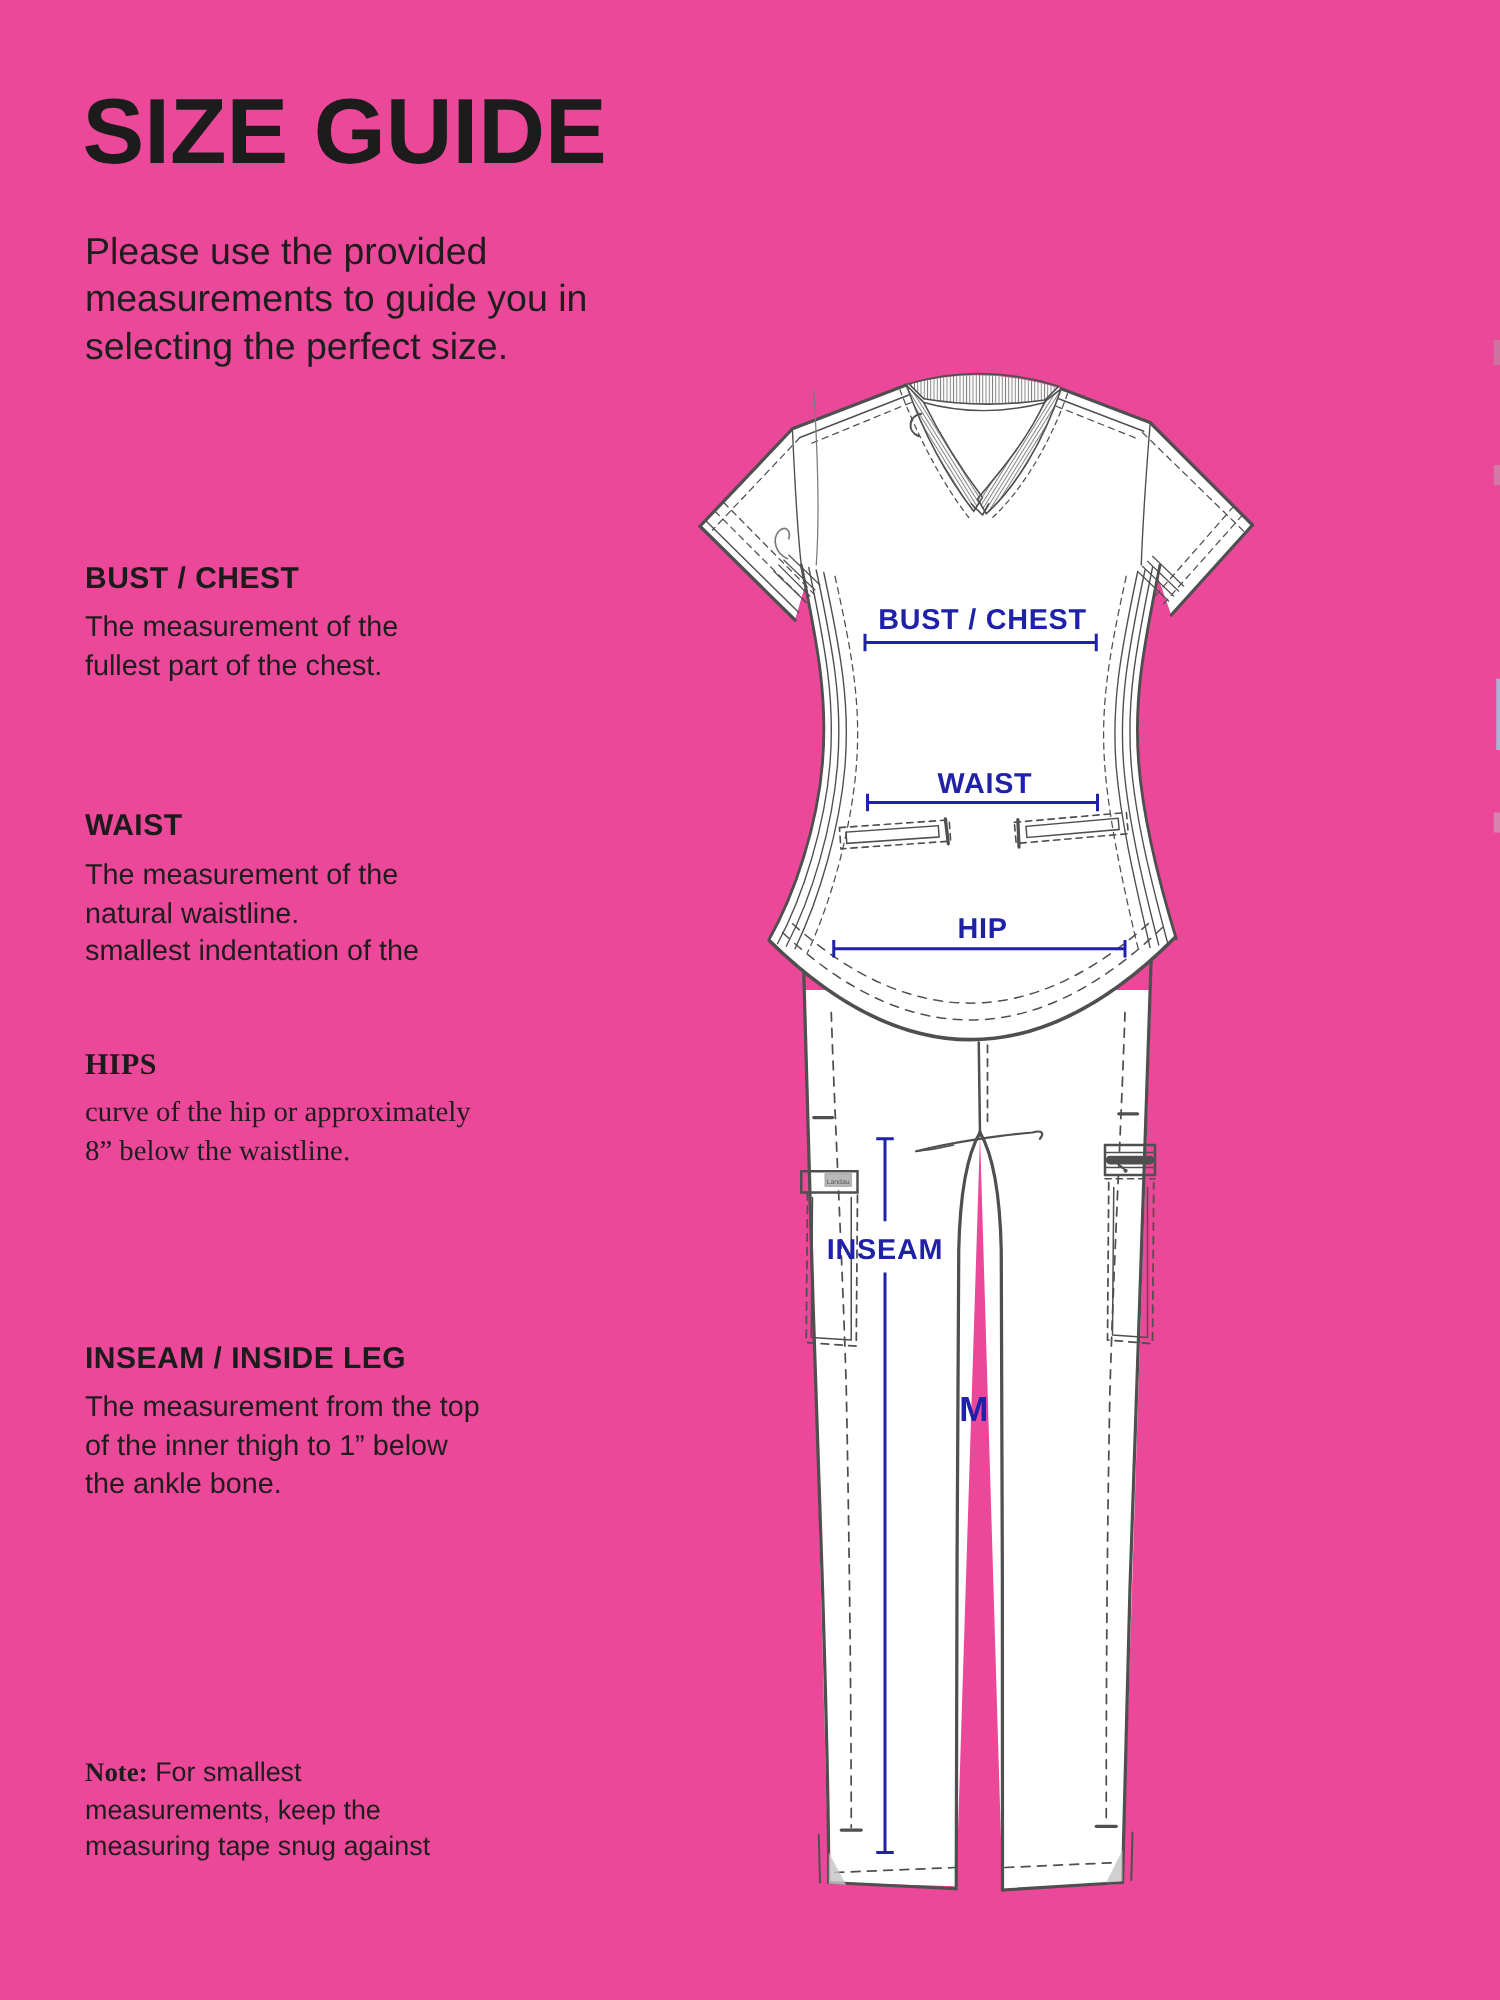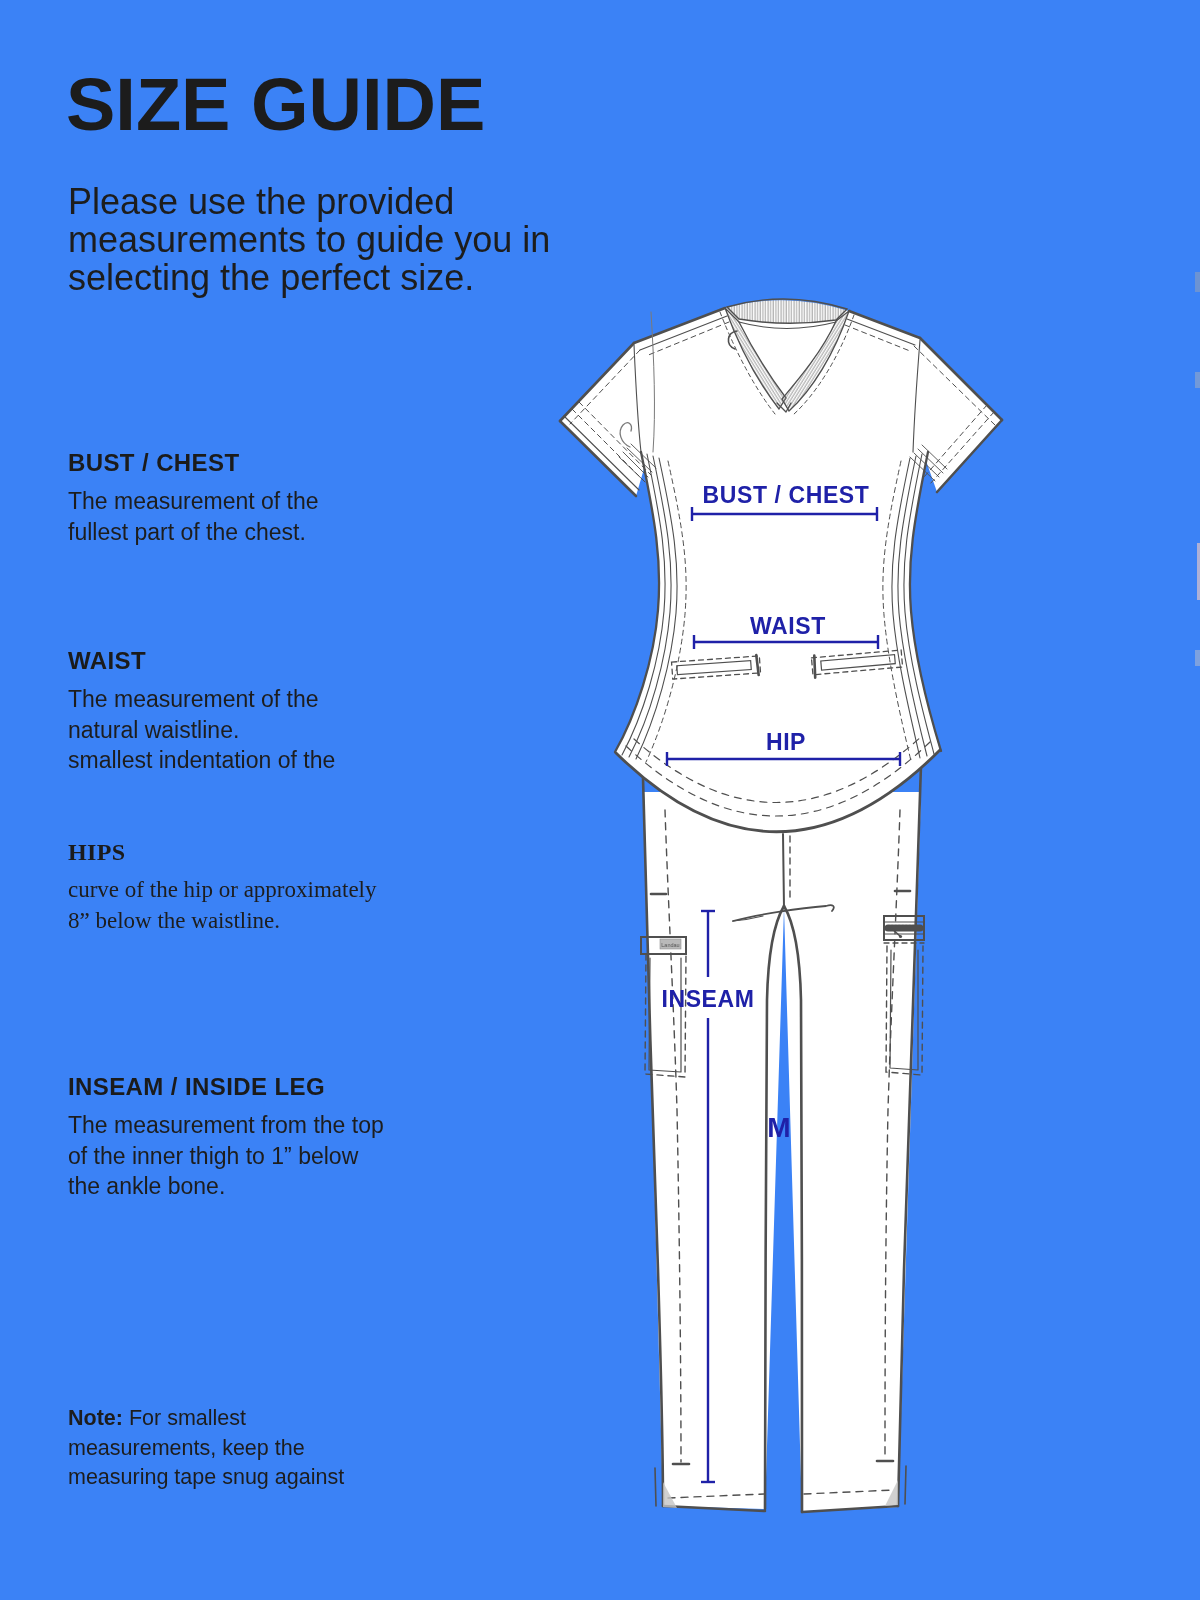--- a/index.html
+++ b/index.html
@@ -1,28 +1,28 @@
 <!DOCTYPE html>
 <html><head>
 <meta charset="utf-8">
 <style>
   html,body{margin:0;padding:0;background:#ffffff;}
-  .page{position:relative;width:1200px;height:1600px;background:#3b82f6;overflow:hidden;
+  .page{position:relative;width:1200px;height:1600px;background:#ec4899;overflow:hidden;
         font-family:"Liberation Sans","DejaVu Sans",sans-serif;color:#1d1d1d;}
   .abs{position:absolute;}
   .title{left:66px;top:68px;font-size:74px;font-weight:bold;letter-spacing:0px;color:#1c1c1c;line-height:1;}
-  .intro{left:68px;top:183px;font-size:36px;line-height:38px;color:#1d1d1d;}
+  .intro{left:68px;top:183px;font-size:30px;line-height:38px;color:#1d1d1d;}
   .section .hd{font-size:24px;font-weight:bold;letter-spacing:0.4px;color:#1b1b1b;margin:0 0 10px 0;line-height:26px;}
   .section .bd{font-size:23px;line-height:30.5px;color:#1d1d1d;}
   .sec-bust{left:68px;top:450px;}
   .sec-waist{left:68px;top:648px;}
   .sec-hips{left:68px;top:839px;font-family:Liberation Serif, serif;}
   .sec-inseam{left:68px;top:1074px;}
   .note{left:68px;top:1404px;font-size:21.5px;line-height:29.5px;color:#1d1d1d;}
-  .note b{font-weight:bold;}
+  .note b{font-weight:bold;font-family:Liberation Serif, serif;}
   svg text{font-family:"Liberation Sans","DejaVu Sans",sans-serif;}
   .blue-label{font-size:23px;font-weight:bold;letter-spacing:0.6px;}
   .blue-size{font-size:28px;font-weight:bold;}
   .edge-frag{position:absolute;}
 </style>
 </head>
 <body>
 
 <div class="page">
 

